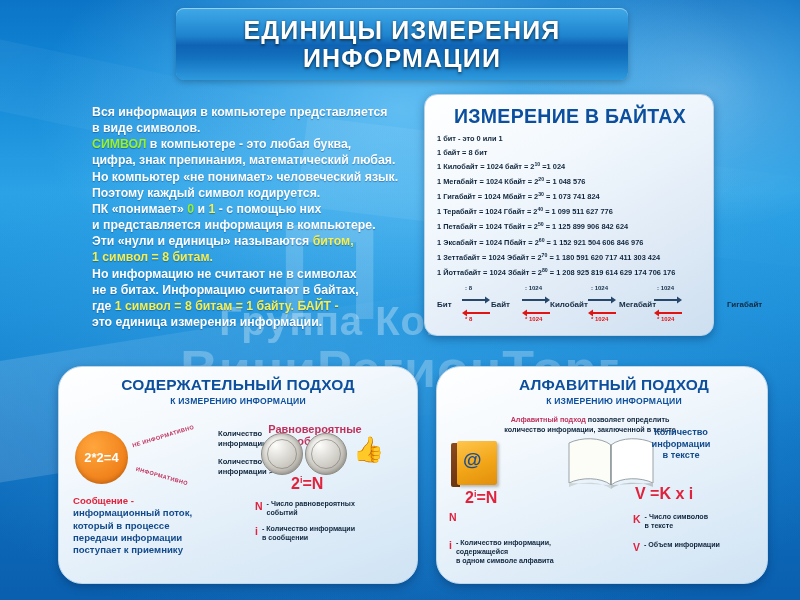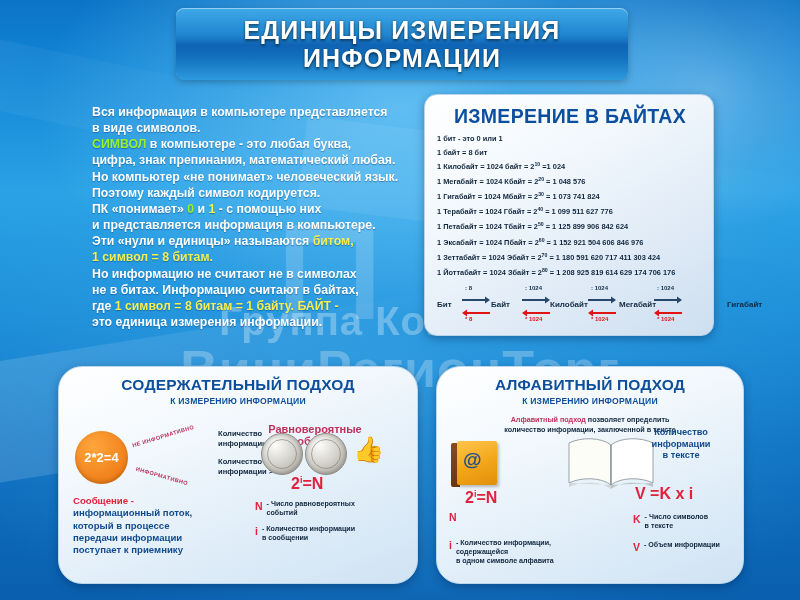--- a/index.html
+++ b/index.html
@@ -85,21 +85,21 @@
 
   
   .panel{
     position:absolute;border-radius:24px;
     background:linear-gradient(160deg,#ffffff 0%,#f4f9fd 30%,#e3eff9 62%,#cfe3f4 100%);
     border:1px solid #bcd6ea;
     box-shadow:0 3px 9px rgba(0,30,70,.35);
     overflow:hidden;
   }
   #left-panel{left:58px;top:366px;width:358px;height:216px;}
-  #right-panel{left:436px;top:366px;width:306px;height:216px;}
+  #right-panel{left:436px;top:366px;width:306px;height:216px;padding-left:24px;}
   .panel h3{
     margin:9px 0 0 0;text-align:center;color:#0d4f9c;font-size:15.5px;font-weight:bold;letter-spacing:.2px;
   }
   .panel .sub{
     text-align:center;color:#0d4f9c;font-size:8.6px;font-weight:bold;letter-spacing:.2px;margin-top:2px;
   }
 
   
   .circle{
     position:absolute;left:16px;top:64px;width:53px;height:53px;border-radius:50%;

